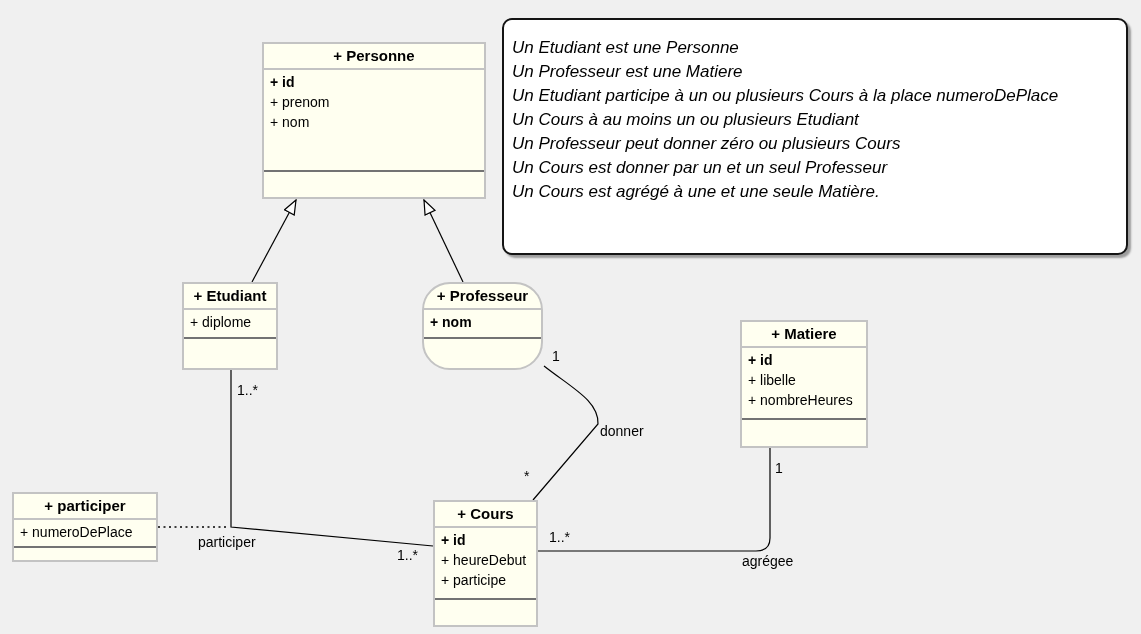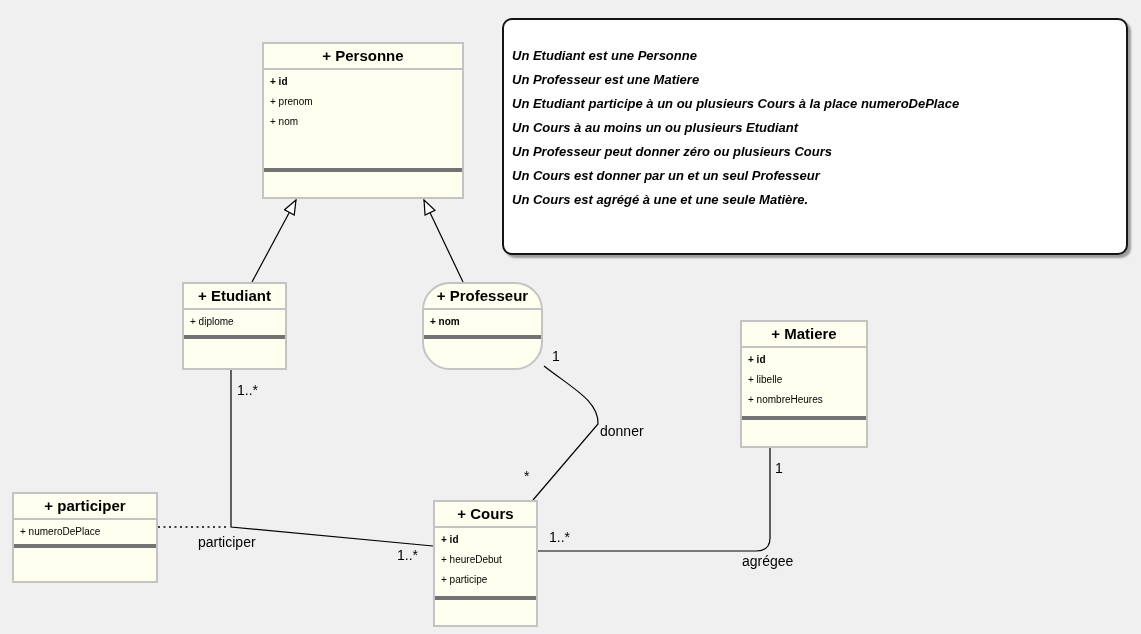--- a/index.html
+++ b/index.html
@@ -26,44 +26,44 @@
     height: 26px;
     line-height: 24px;
     border-bottom: 2px solid #c3c3c3;
     font-weight: bold;
     font-size: 15px;
     text-align: center;
     white-space: nowrap;
     flex: 0 0 auto;
   }
   .cls-attrs {
-    border-bottom: 4px solid #737373;
+    border-bottom: 2px solid #737373;
     padding: 2px 0 0 6px;
-    font-size: 10px;
+    font-size: 14px;
     flex: 0 0 auto;
   }
   .attr { line-height: 20px; white-space: nowrap; }
   .attr.bold { font-weight: bold; }
   .cls-ops { flex: 1 1 auto; }
 
   
   .note {
     position: absolute;
     left: 502px; top: 18px;
     width: 626px; height: 237px;
     background: #ffffff;
     border: 2px solid #141414;
     border-radius: 10px;
     box-shadow: 3px 3px 2px #9c9c9c;
   }
   .note-text {
     position: absolute;
-    left: 8px; top: 24px;
-    font-size: 13px;
-    font-weight: bold;
+    left: 8px; top: 16px;
+    font-size: 17px;
+    font-weight: normal;
     font-style: italic;
     line-height: 24px;
     white-space: nowrap;
   }
 
   
   .edge-label {
     position: absolute;
     font-size: 14px;
     line-height: 15px;
@@ -100,31 +100,31 @@
       <div>Un Etudiant est une Personne</div>
       <div>Un Professeur est une Matiere</div>
       <div>Un Etudiant participe à un ou plusieurs Cours à la place numeroDePlace</div>
       <div>Un Cours à au moins un ou plusieurs Etudiant</div>
       <div>Un Professeur peut donner zéro ou plusieurs Cours</div>
       <div>Un Cours est donner par un et un seul Professeur</div>
       <div>Un Cours est agrégé à une et une seule Matière.</div>
     </div>
   </div>
 
-  <div class="cls" style="left:262px; top:42px; width:202px; height:157px;justify-content:center;">
+  <div class="cls" style="left:262px; top:42px; width:224px; height:157px;justify-content:center;">
     <div class="cls-name">+ Personne</div>
     <div class="cls-attrs" style="height:102px;">
       <div class="attr bold">+ id</div>
       <div class="attr">+ prenom</div>
       <div class="attr">+ nom</div>
     </div>
     <div class="cls-ops"></div>
   </div>
 
-  <div class="cls" style="left:182px; top:282px; width:105px; height:88px;">
+  <div class="cls" style="left:182px; top:282px; width:96px; height:88px;">
     <div class="cls-name">+ Etudiant</div>
     <div class="cls-attrs" style="height:29px;">
       <div class="attr">+ diplome</div>
     </div>
     <div class="cls-ops"></div>
   </div>
 
   <div class="cls" style="left:422px; top:282px; width:121px; height:88px;border-radius:28px;">
     <div class="cls-name">+ Professeur</div>
     <div class="cls-attrs" style="height:29px;">
@@ -146,21 +146,21 @@
   <div class="cls" style="left:433px; top:500px; width:105px; height:127px;justify-content:space-between;">
     <div class="cls-name">+ Cours</div>
     <div class="cls-attrs" style="height:72px;">
       <div class="attr bold">+ id</div>
       <div class="attr">+ heureDebut</div>
       <div class="attr">+ participe</div>
     </div>
     <div class="cls-ops"></div>
   </div>
 
-  <div class="cls" style="left:12px; top:492px; width:146px; height:91px;">
+  <div class="cls" style="left:12px; top:492px; width:146px; height:70px;">
     <div class="cls-name">+ participer</div>
     <div class="cls-attrs" style="height:28px;">
       <div class="attr">+ numeroDePlace</div>
     </div>
     <div class="cls-ops"></div>
   </div>
 
   <span class="edge-label" style="left:237px; top:383px;">1..*</span>
 
   <span class="edge-label" style="left:198px; top:535px;">participer</span>

